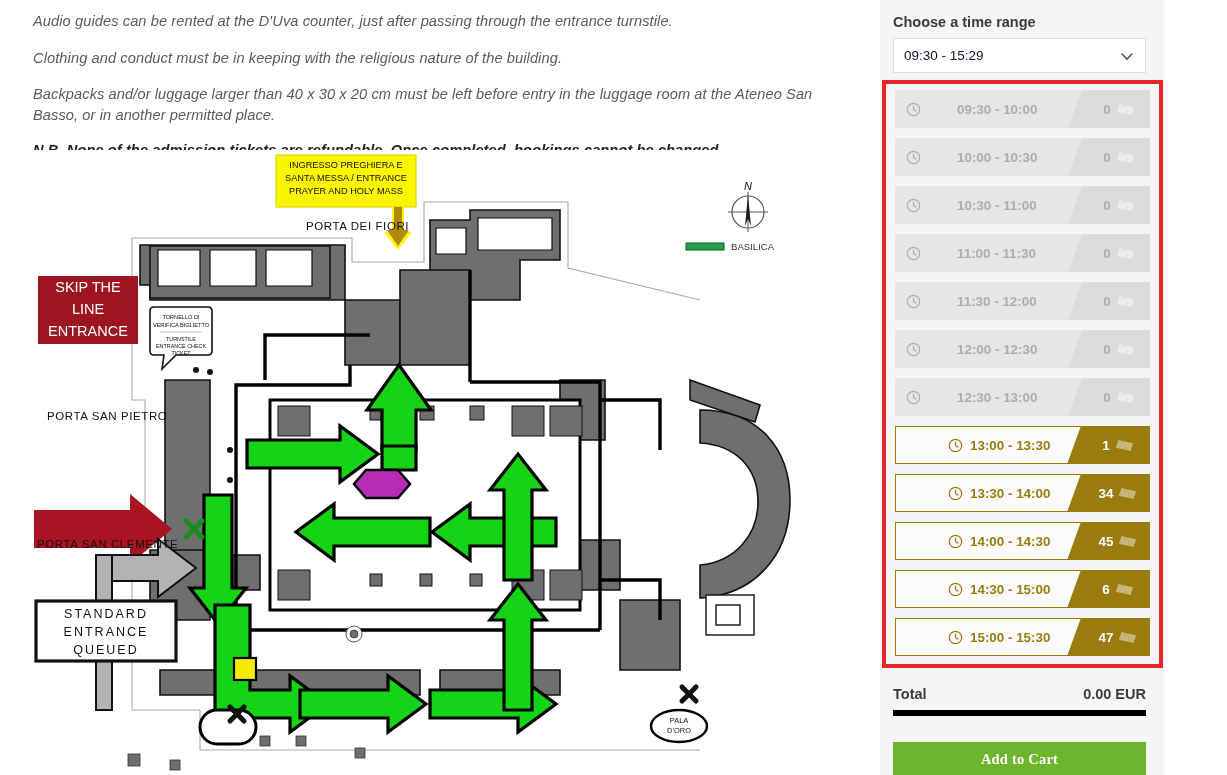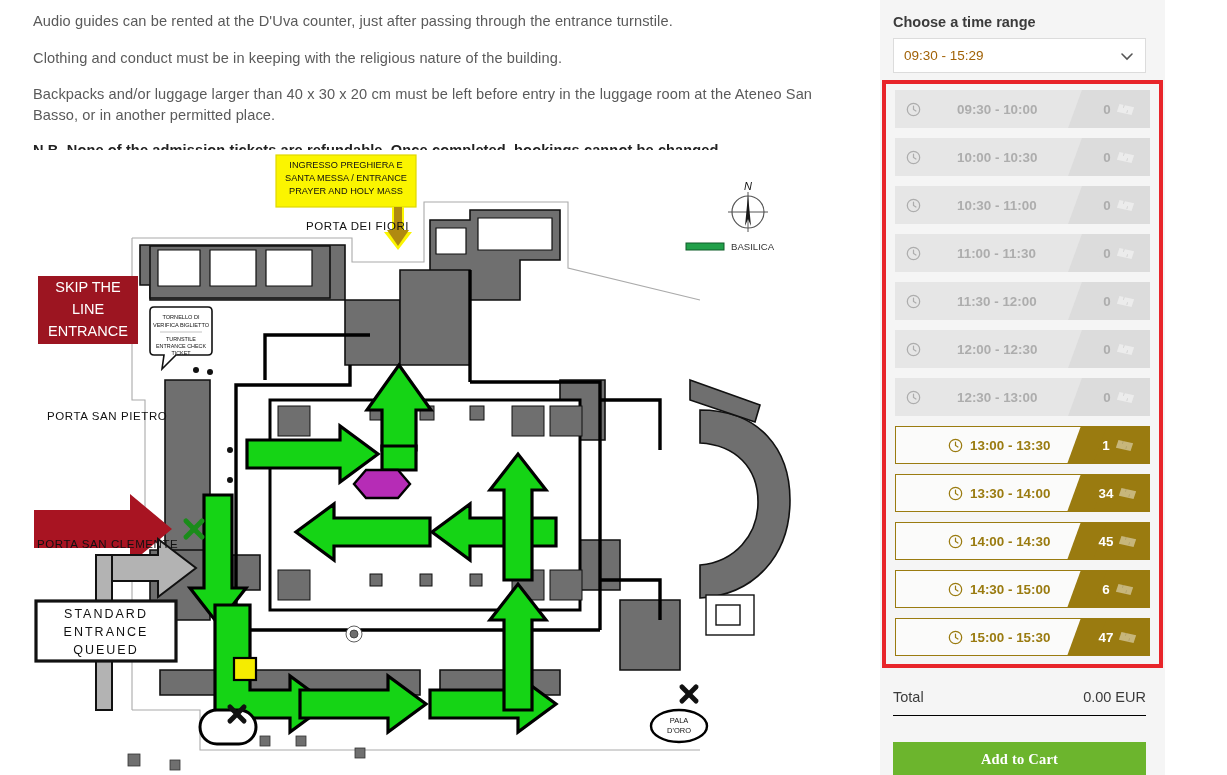--- a/index.html
+++ b/index.html
@@ -14,20 +14,21 @@
 
   
   .content {
     position: absolute; left: 0; top: 0; width: 880px; height: 775px;
     background: #fff; overflow: hidden;
   }
   .para {
     position: absolute; left: 33px; width: 790px;
     font-size: 14.6px; line-height: 21px; color: #5a5a5a;
     letter-spacing: .1px;
+    font-style: italic;
   }
   .para.p1 { top: -4px; }
   .para.p2 { top: 33px; }
   .para.p3 { top: 69px; }
   .para.p4 { top: 125px; color: #222; font-weight: bold; }
 
   
   .map {
     position: absolute; left: 0px; top: 150px; width: 880px; height: 625px;
     background: #fff; overflow: hidden;
@@ -42,21 +43,21 @@
   .sidebar-inner { position: relative; width: 285px; height: 775px; }
 
   .choose-label {
     position: absolute; left: 13px; top: 14px;
     font-size: 14.5px; font-weight: bold; color: #3b3b3b;
   }
   .time-select {
     position: absolute; left: 13px; top: 38px; width: 253px; height: 35px;
     background: #fff; border: 1px solid #dcdcdc;
     display: flex; align-items: center; padding: 0 10px;
-    font-size: 13.5px; color: #a16207;
+    font-size: 13.5px; color: #0f172a;
     cursor: pointer;
   }
   .time-select .sel-val { flex: 1; }
   .chev { width: 16px; height: 16px; }
 
   .slots-box {
     position: absolute; left: 2px; top: 80px; width: 281px; height: 588px;
     border: 4px solid #e8252a;
     background: #f5f5f5;
     padding: 6px 9px;
@@ -99,22 +100,22 @@
     transform: skewX(-20deg);
   }
 
   .clock { width: 15px; height: 15px; flex: none; }
 
   .ticket { width: 19px; height: 13px; flex: none; position: relative; z-index: 2; }
 
   .total-row {
     position: absolute; left: 13px; top: 678px; width: 253px; height: 38px;
     display: flex; align-items: center; justify-content: space-between;
-    border-bottom: 1px solid #000000;
-    font-size: 14.5px; font-weight: normal; color: #3b3b3b;
+    border-bottom: 6px solid #000000;
+    font-size: 14.5px; font-weight: bold; color: #3b3b3b;
   }
   .cart-btn {
     position: absolute; left: 13px; top: 731px; width: 253px; height: 35px;
     background: #6cb52d; color: #fff; border: none;
     font-size: 14.5px; font-weight: bold;
     font-family: Liberation Serif, serif;
     cursor: pointer; letter-spacing: .2px; margin-top: 11px;
   }
 
   

